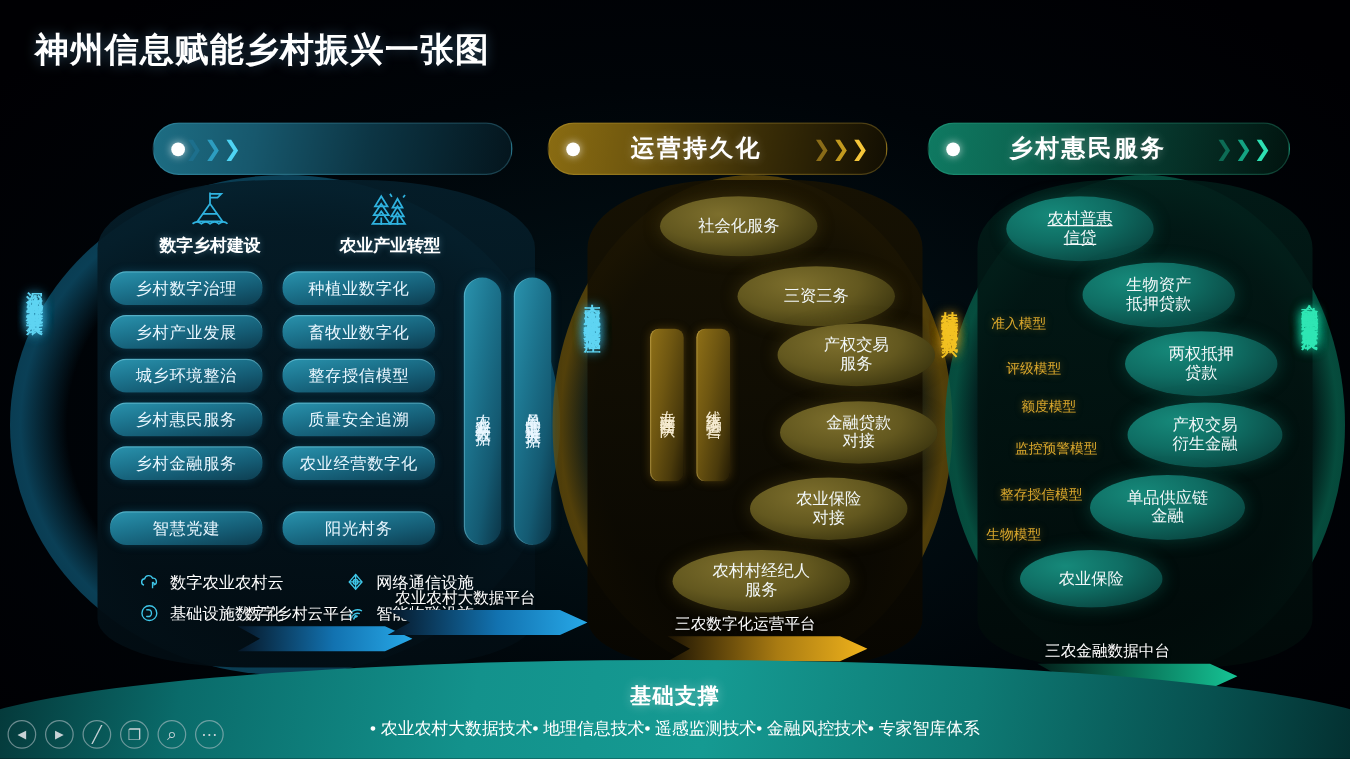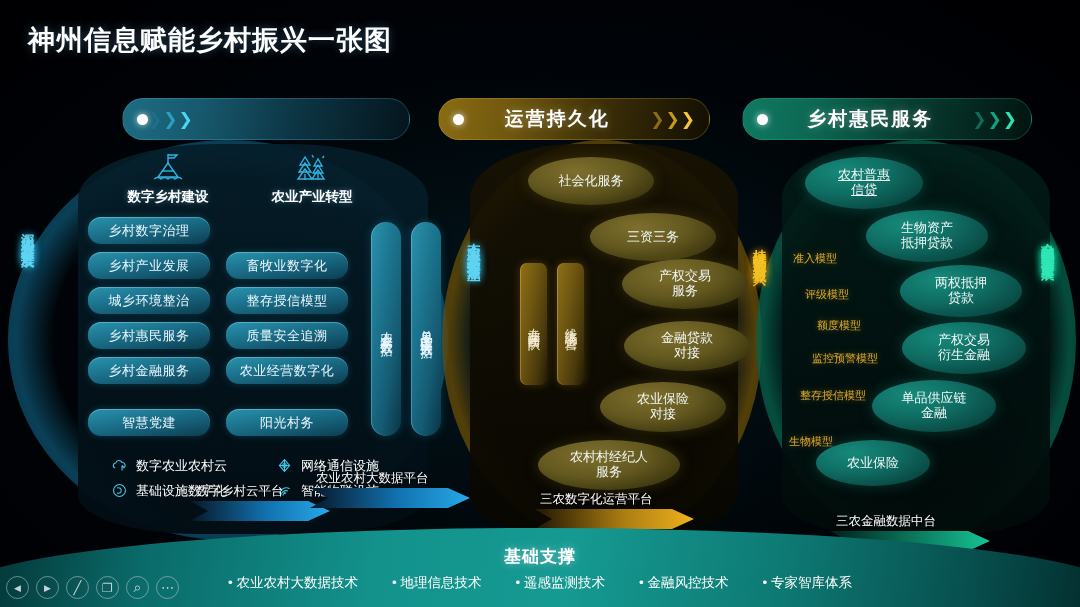--- a/index.html
+++ b/index.html
@@ -153,21 +153,21 @@
   
   .foundation {
     position: absolute; left: -40px; top: 528px; width: 1160px; height: 120px;
     border-radius: 50% 50% 0 0 / 62px 62px 0 0;
     background: linear-gradient(100deg, #032a2c 0%, #0a6b6a 16%, #13928c 36%, #159a92 52%, #0e7a74 70%, #07504f 86%, #022425 100%);
   }
   .fd-title { position: absolute; left: 0; right: 0; top: 545px; text-align: center;
       font-size: 17px; font-weight: bold; color: #fff; letter-spacing: 1px;
       text-shadow: 0 0 9px rgba(255,255,255,.4); }
   .fd-items { position: absolute; left: 0; right: 0; top: 574px;
-      display: flex; justify-content: center; gap: 34px;
+      display: flex; justify-content: center; 
       font-size: 13.5px; color: #ffffff; }
   .fd-items span::before { content: "• "; }
 
   
   .ctrls { position: absolute; left: 6px; top: 576px; display: flex; gap: 7px; z-index: 9; }
   .ctrl { width: 23px; height: 23px; border-radius: 50%; border: 1px solid rgba(190,200,205,.55);
       display: flex; align-items: center; justify-content: center; color: #c8d2d6; }
 </style>
 </head>
 <body>
@@ -245,20 +245,21 @@
     <div class="lab">农业产业转型</div>
   </div>
 
   <div class="chip" style="left:88px;top:217px;width:122px;">乡村数字治理</div>
   <div class="chip" style="left:88px;top:252px;width:122px;">乡村产业发展</div>
   <div class="chip" style="left:88px;top:287px;width:122px;">城乡环境整治</div>
   <div class="chip" style="left:88px;top:322px;width:122px;">乡村惠民服务</div>
   <div class="chip" style="left:88px;top:357px;width:122px;">乡村金融服务</div>
   <div class="chip" style="left:88px;top:409px;width:122px;">智慧党建</div>
 
+  <div class="chip" style="left:226px;top:217px;width:122px;">种植业数字化</div>
   <div class="chip" style="left:226px;top:252px;width:122px;">畜牧业数字化</div>
   <div class="chip" style="left:226px;top:287px;width:122px;">整存授信模型</div>
   <div class="chip" style="left:226px;top:322px;width:122px;">质量安全追溯</div>
   <div class="chip" style="left:226px;top:409px;width:122px;">阳光村务</div>
   <div class="chip" style="left:226px;top:357px;width:122px;">农业经营数字化</div>
 
   <div class="colbar" style="left:371px;top:222px;height:214px;">农业农村大数据</div>
   <div class="colbar" style="left:411px;top:222px;height:214px;">单品全产业链大数据</div>
 
   <div class="ftrow" style="left:110px;top:456px;">
@@ -321,21 +322,21 @@
   <div class="ell ell-gold" style="left:538px;top:440px;width:142px;height:50px;">
       <span style="white-space:pre-line">农村村经纪人
 服务</span>
     </div>
 
   <div class="mdl" style="left:793px;top:251px;">准入模型</div>
   <div class="mdl" style="left:805px;top:287px;">评级模型</div>
   <div class="mdl" style="left:817px;top:318px;">额度模型</div>
   <div class="mdl" style="left:812px;top:351px;">监控预警模型</div>
   <div class="mdl" style="left:800px;top:388px;">整存授信模型</div>
-  <div class="mdl" style="left:789px;top:420px;margin-top:14px;">生物模型</div>
+  <div class="mdl" style="left:789px;top:420px;">生物模型</div>
 
   <div class="ell ell-green" style="left:805px;top:157px;width:118px;height:52px;text-decoration:underline;">
       <span style="white-space:pre-line">农村普惠
 信贷</span>
     </div>
   <div class="ell ell-green" style="left:866px;top:210px;width:122px;height:52px;">
       <span style="white-space:pre-line">生物资产
 抵押贷款</span>
     </div>
   <div class="ell ell-green" style="left:900px;top:265px;width:122px;height:52px;">

